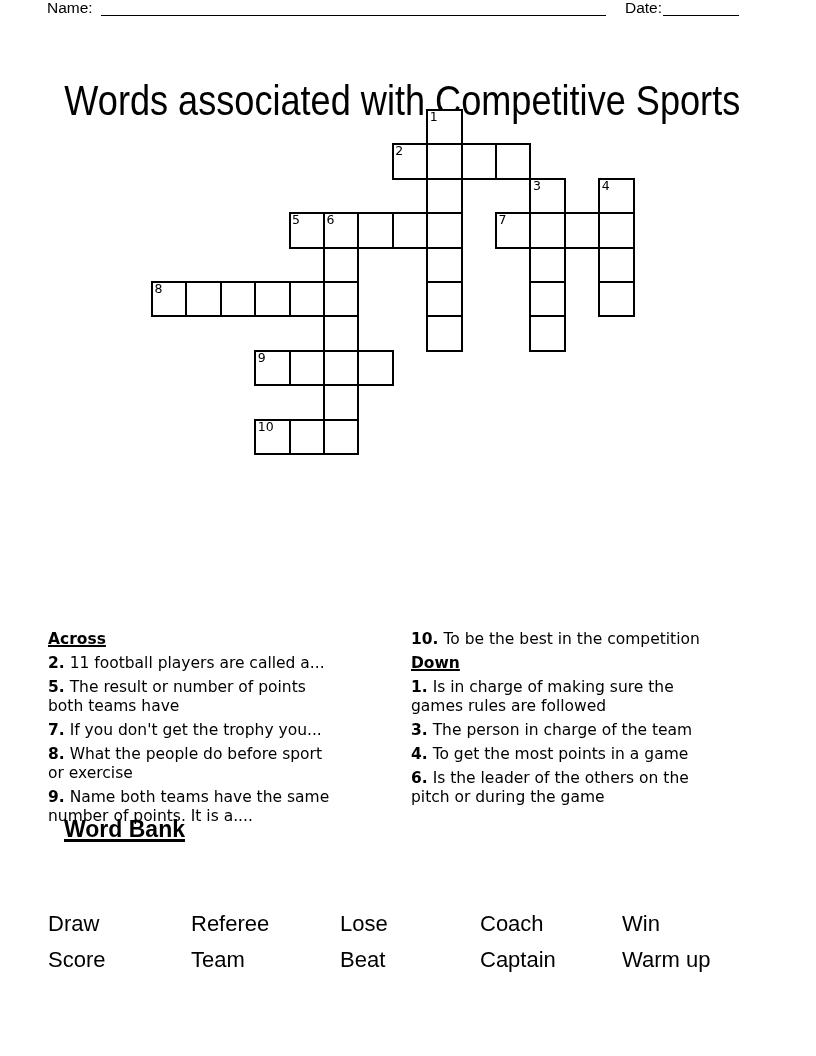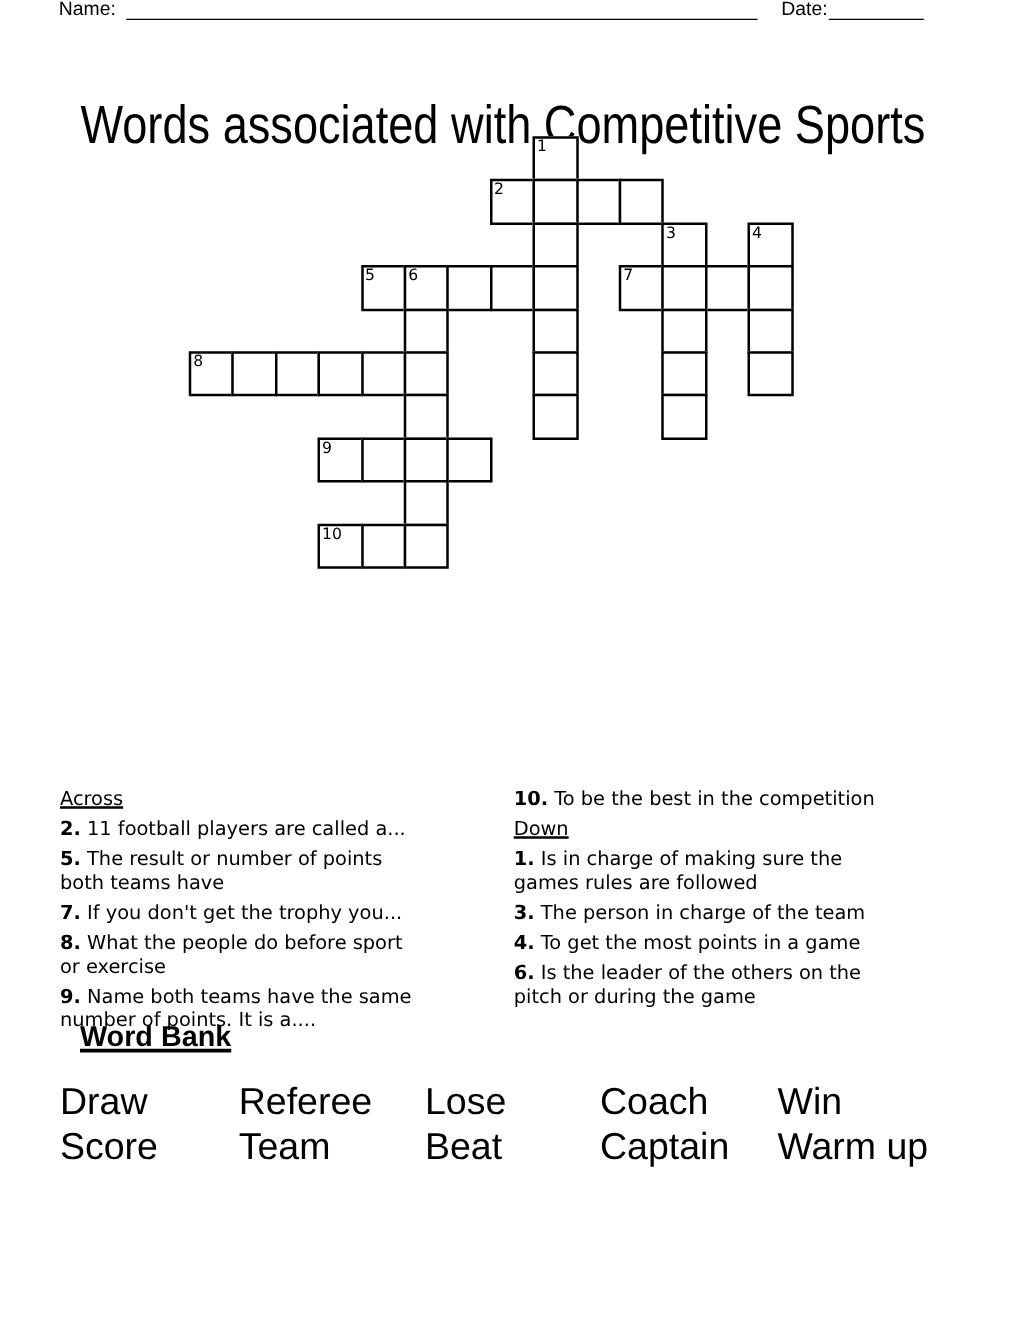--- a/index.html
+++ b/index.html
@@ -27,30 +27,30 @@
   .cell{position:absolute;width:36.4px;height:36.4px;box-sizing:border-box;
         border:2px solid #000;background:#fff;}
   .cellnum{position:absolute;left:1.5px;top:-1px;font-size:12.5px;line-height:14px;
            font-family:"DejaVu Sans",sans-serif;}
 
   
   .clue-col{position:absolute;top:630px;font-family:"DejaVu Sans",sans-serif;
             font-size:15.5px;line-height:19px;}
   #clue-col-left{left:48px;width:352px;}
   #clue-col-right{left:411px;width:364px;}
-  .clue-heading{font-weight:normal;text-decoration:underline;
+  .clue-heading{font-weight:bold;text-decoration:underline;
                 text-decoration-thickness:1.5px;margin-bottom:5px;}
   .clue{margin-bottom:5px;}
   .clue-num{font-weight:bold;}
   .clue-text{white-space:pre-line;}
 
   
   .wb-heading{position:absolute;left:48px;top:796px;font-size:23px;line-height:34px;
               font-weight:bold;text-decoration:underline;text-decoration-thickness:3px;margin:16px;}
-  .wb-words{position:absolute;left:48px;top:864px;font-size:30px;}
+  .wb-words{position:absolute;left:48px;top:906px;font-size:22px;}
   .wb-row{display:grid;grid-template-columns:143px 149px 140px 142px auto;line-height:35.5px;}
 </style>
 </head>
 <body>
 
 <div class="page">
 
   <span class="hdr-label" id="name-label">Name:</span>
   <div class="fill-line" id="name-line"></div>
   <span class="hdr-label" id="date-label">Date:</span>

